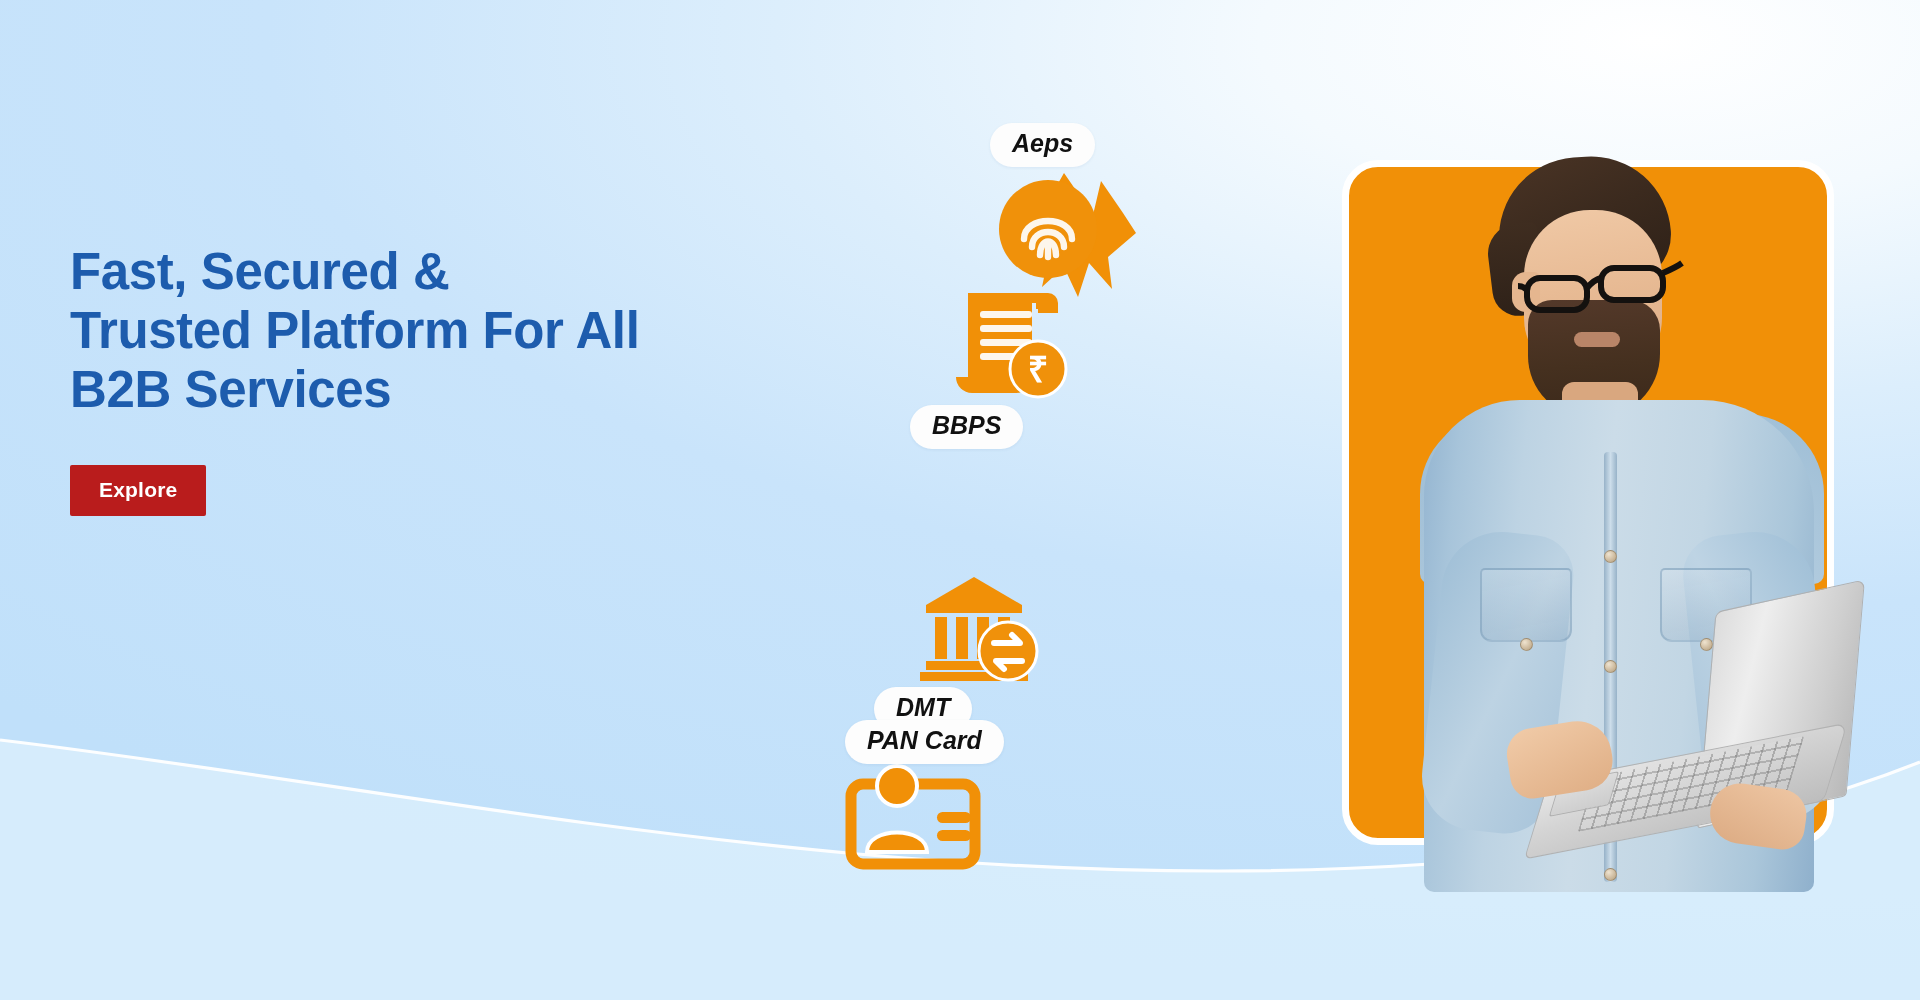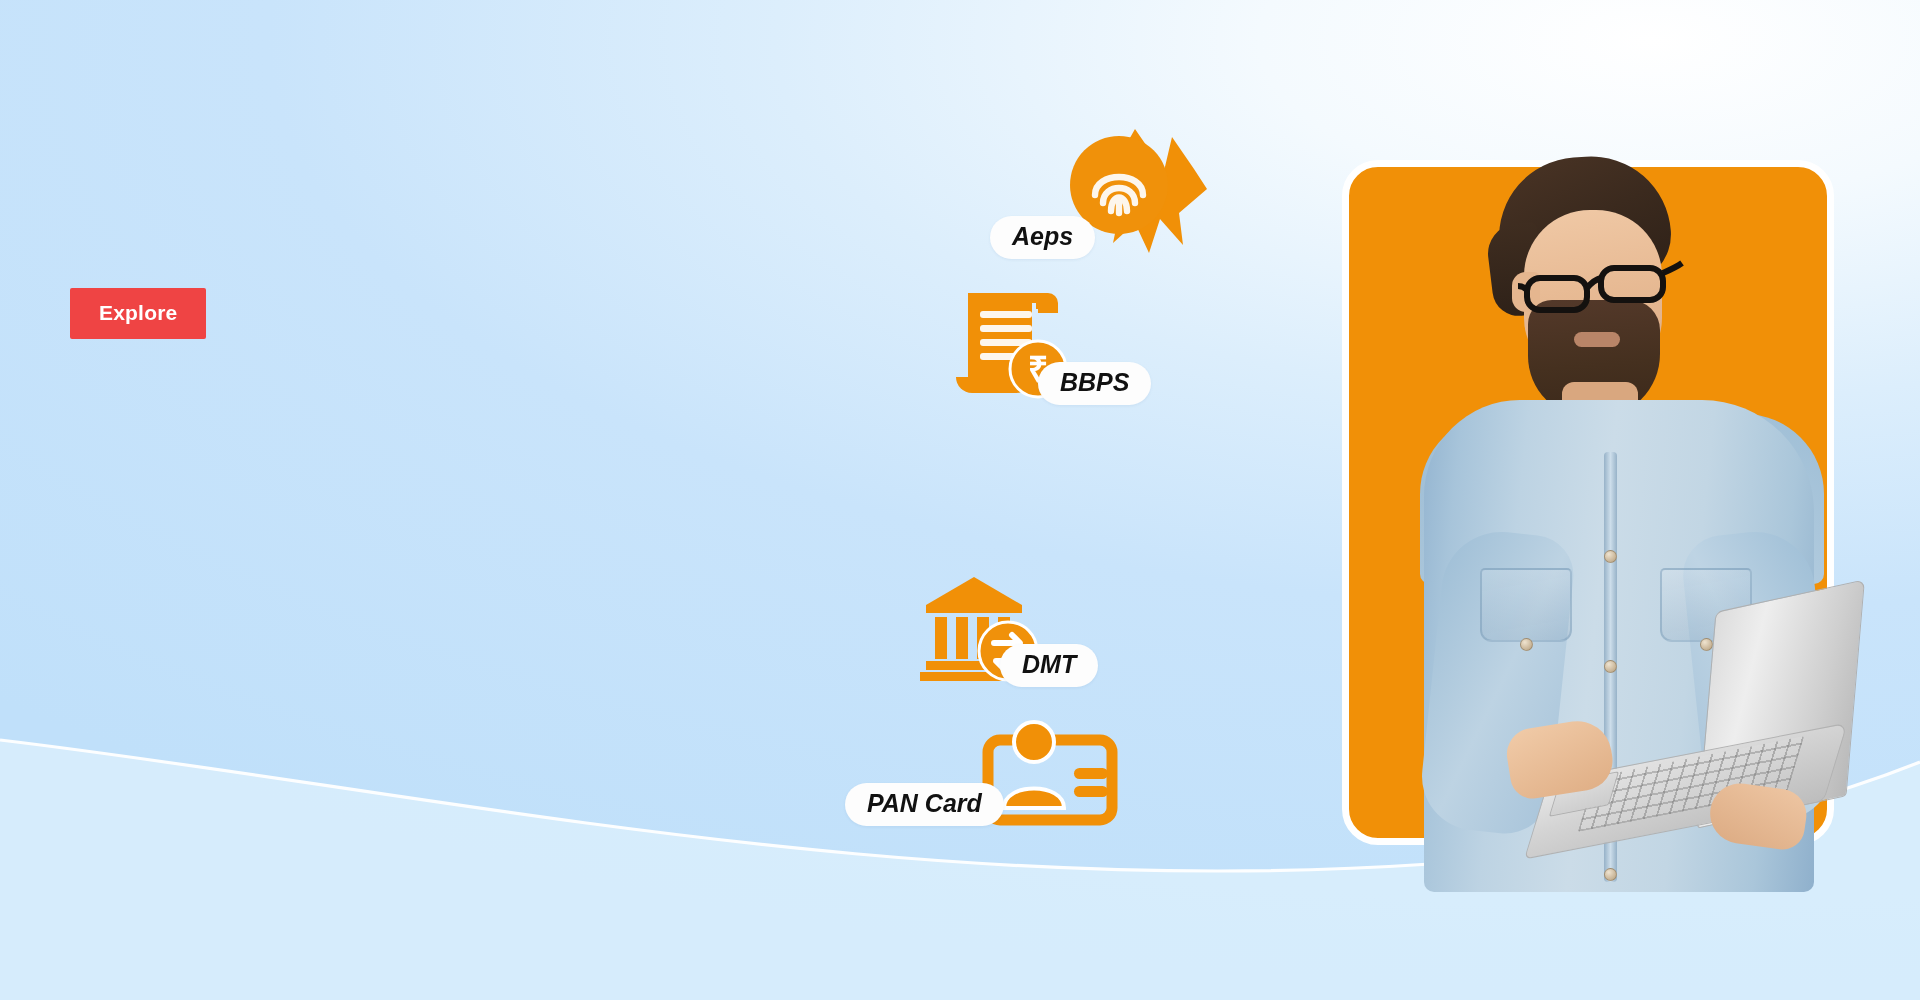--- a/index.html
+++ b/index.html
@@ -26,42 +26,43 @@
     font-size:51px;
     line-height:1.16;
     font-weight:bold;
     color:#1d5cad;
     letter-spacing:-0.4px;
     white-space:pre-line;
   }
   #explore-button {
     display:inline-block;
     margin-top:46px;
-    background:#ef4444;
+    background:#b91c1c;
     color:#ffffff;
     font-size:21px;
     font-weight:bold;
     padding:13px 29px 14px;
     border:none;
     border-radius:2px;
     cursor:pointer;
     letter-spacing:0.2px;
     font-family:"Liberation Sans", sans-serif;
   }
 
   
   #service-badges {
     position:absolute;
     left:960px; top:85px;
     width:350px; height:810px;
   }
   .service-badge {
     position:absolute;
     display:flex;
-    align-items:flex-end;
+    align-items:flex-start;
+    flex-direction:column;
   }
   .badge-pill {
     background:#fdfdfd;
     border-radius:40px;
     padding:7px 22px 9px;
     font-style:italic;
     font-weight:bold;
     font-size:25px;
     color:#111111;
     white-space:nowrap;
@@ -264,20 +265,23 @@
 <body>
 
 <div id="hero-bg"></div>
 
 <svg id="bg-curve-svg" viewBox="0 0 1920 1000" preserveAspectRatio="none">
   <path d="M0,740 C420,790 900,900 1430,864 C1640,850 1810,806 1920,762 L1920,1000 L0,1000 Z" fill="#dceffd" opacity="0.78"></path>
   <path d="M0,740 C420,790 900,900 1430,864 C1640,850 1810,806 1920,762" fill="none" stroke="#ffffff" stroke-width="3.2" opacity="0.95"></path>
 </svg>
 
 <div id="hero-copy">
+  <h1 id="hero-heading">Fast, Secured &amp;
+Trusted Platform For All
+B2B Services</h1>
   <button id="explore-button">Explore</button>
 </div>
 
 <div id="service-badges">
 
   <div class="service-badge" id="badge-aeps">
     <span class="badge-pill">Aeps</span>
     <span class="badge-art">
       <svg class="svg-icon" width="150" height="136" viewBox="0 0 150 136">
         <path d="M74 6 L103 48 L111 14 L133 46 L146 66 L118 90 L122 122 L99 96 L88 130 L74 100 L52 120 L60 82 L40 66 Z" fill="#f19007"></path>

